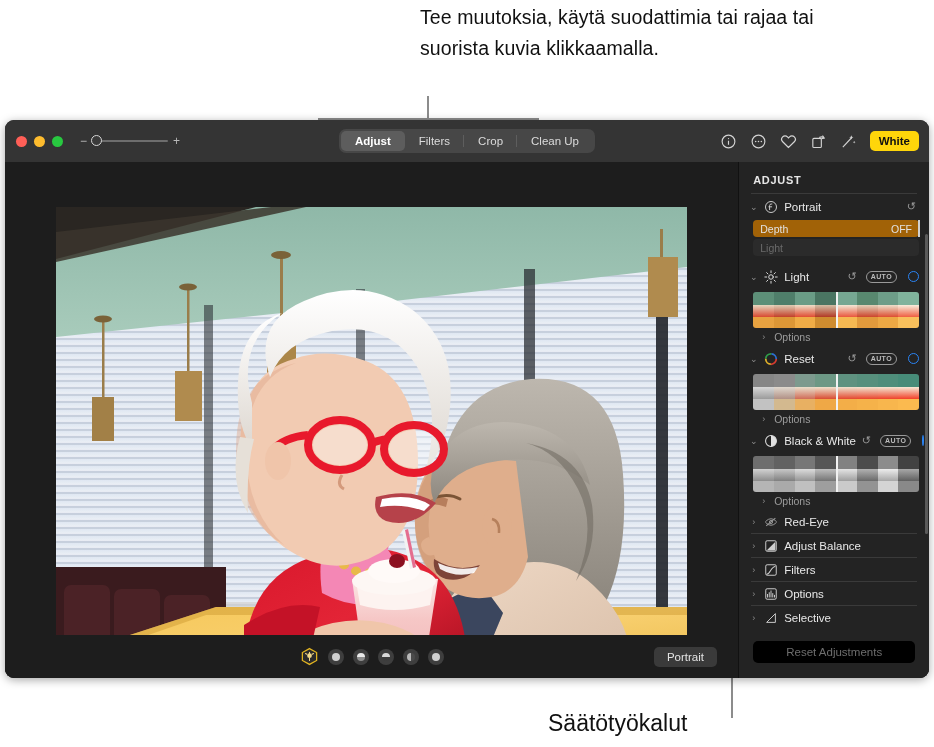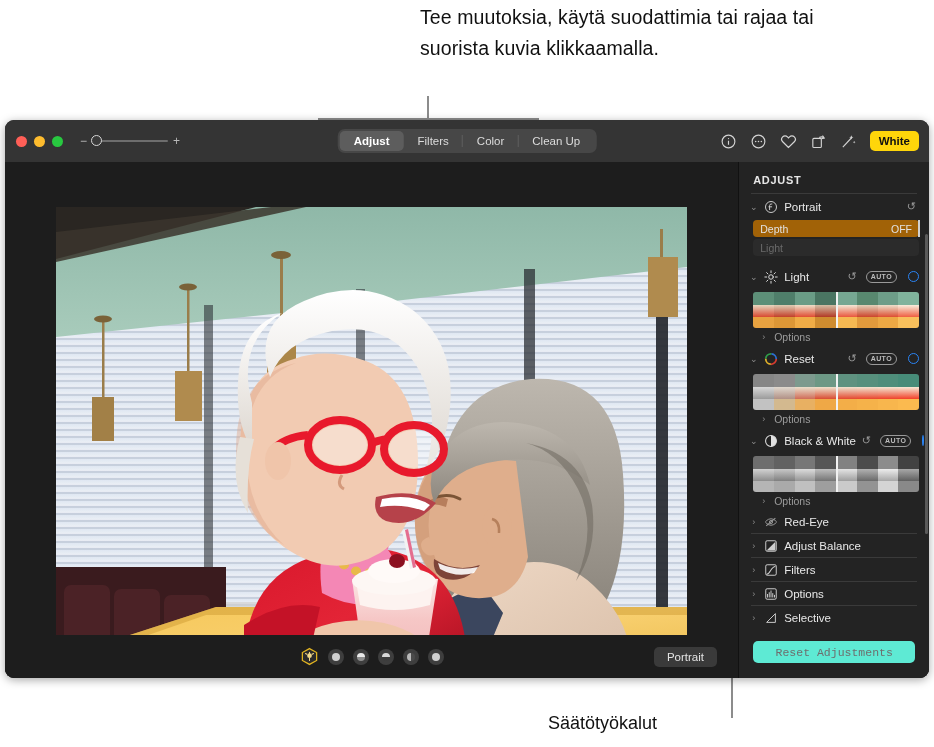--- a/index.html
+++ b/index.html
@@ -12,21 +12,21 @@
   }
 
   
   .callout-top{
     position:absolute; left:420px; top:2px; width:420px;
     font-size:19.5px; line-height:31px; color:#111;
     text-align:left; letter-spacing:.1px;
   }
   .callout-bottom{
     position:absolute; left:548px; top:709px; width:340px;
-    font-size:18px; line-height:28px; color:#111;
+    font-size:23px; line-height:28px; color:#111;
   }
 
   .lead{position:absolute;background:#8c8c8c;}
 
   
   #lead-stem-top{left:427px;top:96px;width:2px;height:23px;}
   #lead-bar-top{left:318px;top:118px;width:221px;height:2px;}
   #lead-tick-left{left:318px;top:118px;width:2px;height:12px;}
   #lead-tick-right{left:537px;top:118px;width:2px;height:12px;}
 
@@ -142,22 +142,22 @@
   .strip .playhead{position:absolute;left:50%;top:0;width:2px;height:100%;background:#f2f2f2;}
 
   .options{display:flex;align-items:center;gap:6px;padding:3px 0 3px 20px;}
   .options .t{color:#9b9b9b;font-size:10.5px;text-align:center;}
 
   .simple-row{display:flex;align-items:center;height:23px;padding-left:10px;gap:6px;}
   .simple-row .sec-label{font-size:11.5px;color:#e8e8e8;}
 
   .reset-wrap{position:absolute;left:0;bottom:0;width:190px;height:52px;
     background:#232323;display:flex;align-items:center;justify-content:center;}
-  .reset-btn{width:162px;height:22px;border-radius:5px;background:#5eead4;
-    color:#6e6e6e;font-size:11.5px;display:flex;align-items:center;justify-content:center;font-family:Liberation Mono, monospace;}
+  .reset-btn{width:162px;height:22px;border-radius:5px;background:#000000;
+    color:#6e6e6e;font-size:11.5px;display:flex;align-items:center;justify-content:center;}
 
   .scrollbar{position:absolute;right:1px;top:40px;width:3px;height:300px;
     background:#5a5a5a;border-radius:2px;}
 </style>
 </head>
 <body>
 
 <div class="lead" id="lead-stem-top"></div>
 <div class="lead" id="lead-bar-top"></div>
 <div class="lead" id="lead-tick-left"></div>
@@ -184,21 +184,21 @@
       <span class="sign">−</span>
       <div class="ztrack">
         <div class="zknob"></div>
       </div>
       <span class="sign">+</span>
     </div>
 
     <div class="segmented">
       <div class="seg active"><span>Adjust</span></div>
       <div class="seg"><span>Filters</span><span class="divider"></span></div>
-      <div class="seg"><span>Color</span><span class="divider"></span></div>
+      <div class="seg"><span>Crop</span><span class="divider"></span></div>
       <div class="seg"><span>Clean Up</span></div>
     </div>
 
     <div class="right-tools">
       <svg class="ticon" viewBox="0 0 24 24" fill="none" stroke="currentColor" stroke-width="1.6">
         <circle cx="12" cy="12" r="9"></circle>
           <line x1="12" y1="11" x2="12" y2="16.5"></line>
           <circle cx="12" cy="7.8" r=".9" fill="currentColor" stroke="none"></circle>
       </svg>
       <svg class="ticon" viewBox="0 0 24 24" fill="none" stroke="currentColor" stroke-width="1.6">

